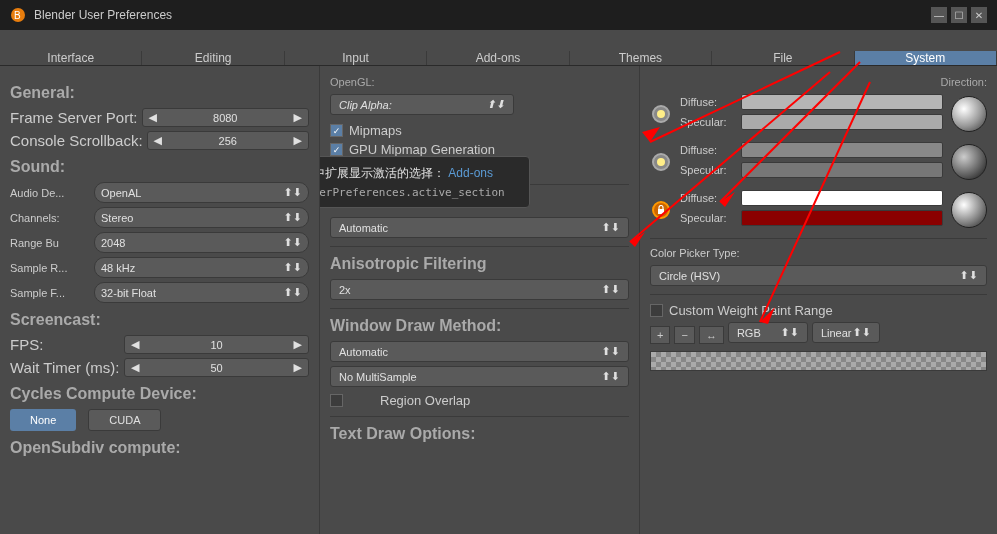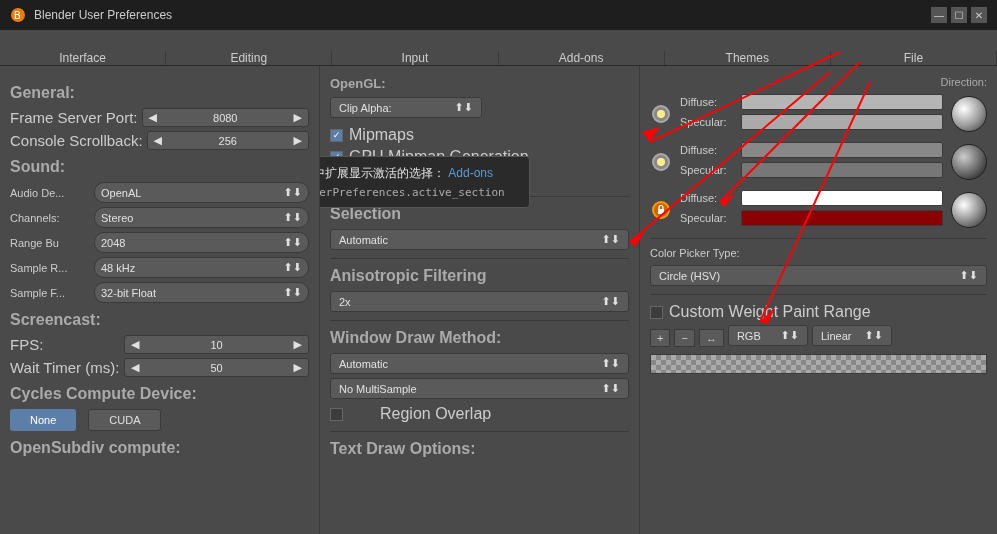--- a/index.html
+++ b/index.html
@@ -28,21 +28,21 @@
     .field-number { background: #5a5a5a; border: 1px solid #3a3a3a; color: #e0e0e0; font-size: 11px; padding: 2px 6px; border-radius: 3px; display: flex; align-items: center; justify-content: space-between; flex: 1; }
 
     .dropdown { background: #5a5a5a; border: 1px solid #3a3a3a; color: #e0e0e0; font-size: 11px; padding: 3px 6px; border-radius: 10px; display: flex; align-items: center; justify-content: space-between; cursor: pointer; width: 100%; }
     .dropdown-row { display: flex; align-items: center; margin-bottom: 4px; gap: 4px; }
     .dropdown-label { color: #ccc; font-size: 11px; min-width: 80px; }
 
     .checkbox-row { display: flex; align-items: center; margin-bottom: 4px; gap: 6px; }
     .checkbox { width: 13px; height: 13px; background: #3c3c3c; border: 1px solid #666; display: flex; align-items: center; justify-content: center; cursor: pointer; }
     .checkbox.checked { background: #5b7fa6; }
     .checkbox.checked::after { content: '✓'; font-size: 9px; color: white; }
-    .checkbox-label { color: #ccc; font-size: 16px; }
+    .checkbox-label { color: #ccc; font-size: 13px; }
 
     .btn-active { background: #5b7fa6; color: white; border: none; padding: 4px 20px; border-radius: 3px; font-size: 11px; cursor: pointer; }
     .btn-normal { background: #5a5a5a; color: #e0e0e0; border: 1px solid #3a3a3a; padding: 4px 20px; border-radius: 3px; font-size: 11px; cursor: pointer; }
 
     
     .mid-panel { width: 320px; padding: 10px; border-right: 1px solid #3a3a3a; overflow-y: auto; position: relative; }
 
     
     .right-panel { flex: 1; padding: 10px; overflow-y: auto; }
 
@@ -63,21 +63,21 @@
     
     .color-picker-row { display: flex; align-items: center; margin-bottom: 6px; }
     .color-picker-label { color: #ccc; font-size: 11px; min-width: 120px; }
 
     
     .color-picker-bottom { margin-top: 4px; }
     .color-picker-controls { display: flex; align-items: center; gap: 4px; margin-bottom: 4px; }
     .color-picker-btn { background: #5a5a5a; border: 1px solid #3a3a3a; color: #ccc; padding: 2px 6px; font-size: 11px; cursor: pointer; }
     .checker { height: 20px; background: repeating-conic-gradient(#888 0% 25%, #aaa 0% 50%) 0 0 / 10px 10px; border: 1px solid #3a3a3a; }
 
-    .opengl-label { font-size: 13px; color: #aaa; margin-bottom: 6px; font-weight: bold; }
+    .opengl-label { font-size: 11px; color: #aaa; margin-bottom: 6px; font-weight: normal; }
     .section-divider { height: 1px; background: #3a3a3a; margin: 8px 0; }
 
     .full-dropdown { background: #5a5a5a; border: 1px solid #3a3a3a; color: #e0e0e0; font-size: 11px; padding: 3px 8px; border-radius: 3px; display: flex; align-items: center; justify-content: space-between; cursor: pointer; width: 100%; margin-bottom: 4px; }
   </style>
 </head>
 <body>
 
 <div class="titlebar">
   <div class="titlebar-left">
     <svg width="16" height="16" viewBox="0 0 16 16">
@@ -93,20 +93,21 @@
   </div>
 </div>
 
 <div class="tabbar">
   <div class="tab">Interface</div>
   <div class="tab">Editing</div>
   <div class="tab">Input</div>
   <div class="tab">Add-ons</div>
   <div class="tab">Themes</div>
   <div class="tab">File</div>
+  <div class="tab active">System</div>
 </div>
 
 <div class="content">
 
   <div class="left-panel">
     <div class="section-label">General:</div>
 
     <div class="field-row">
       <span class="field-label">Frame Server Port:</span>
       <div class="field-number">
@@ -194,21 +195,21 @@
       <button class="btn-normal">CUDA</button>
     </div>
 
     <div class="section-label">OpenSubdiv compute:</div>
   </div>
 
   <div class="mid-panel">
     <div class="opengl-label">OpenGL:</div>
 
     <div class="field-row">
-      <div class="full-dropdown" style="width:152px;">
+      <div class="full-dropdown" style="width:184px;font-style:italic;">
         <span>Clip Alpha:</span>
         <span>⬆⬇</span>
       </div>
     </div>
 
     <div class="checkbox-row">
       <div class="checkbox checked"></div>
       <span class="checkbox-label">Mipmaps</span>
     </div>
 
@@ -371,21 +372,21 @@
 
     <div class="color-picker-bottom">
       <div class="color-picker-controls">
         <button class="color-picker-btn">+</button>
         <button class="color-picker-btn">−</button>
         <button class="color-picker-btn">↔</button>
         <div class="full-dropdown" style="width:80px;">
           <span>RGB</span>
           <span>⬆⬇</span>
         </div>
-        <div class="full-dropdown" style="width:80px;">
+        <div class="full-dropdown" style="width:68px;">
           <span>Linear</span>
           <span>⬆⬇</span>
         </div>
       </div>
       <div class="checker"></div>
     </div>
   </div>
 </div>
 
 </body></html>

